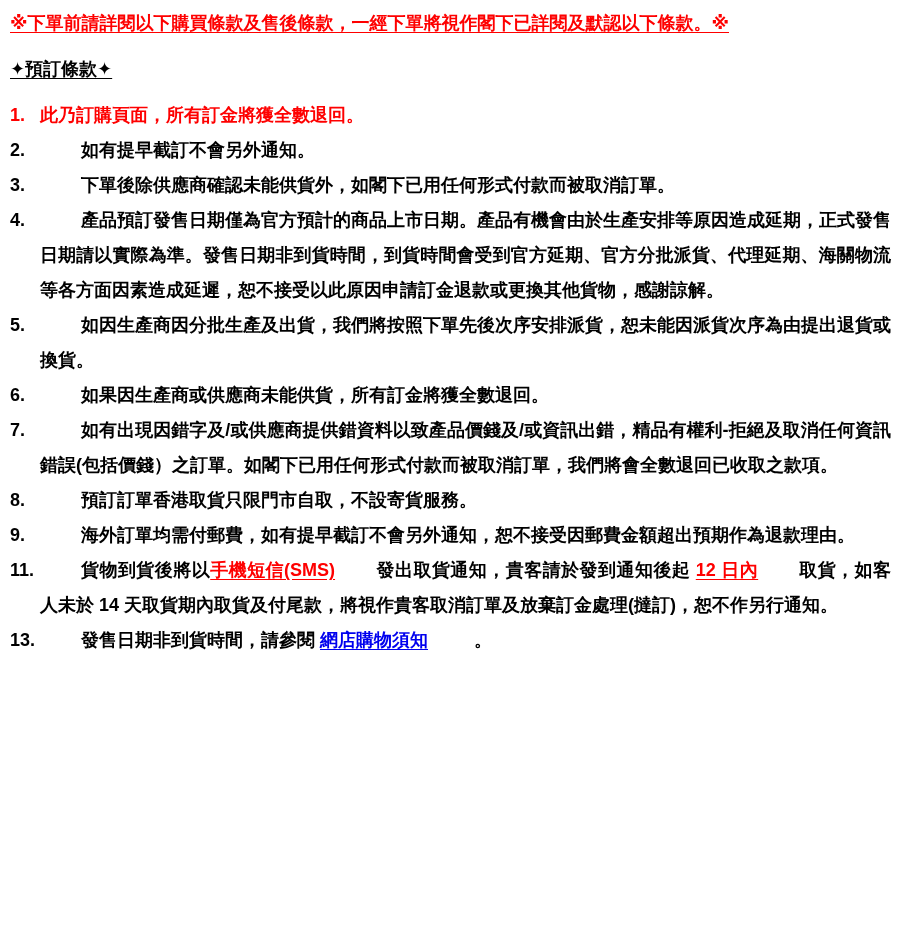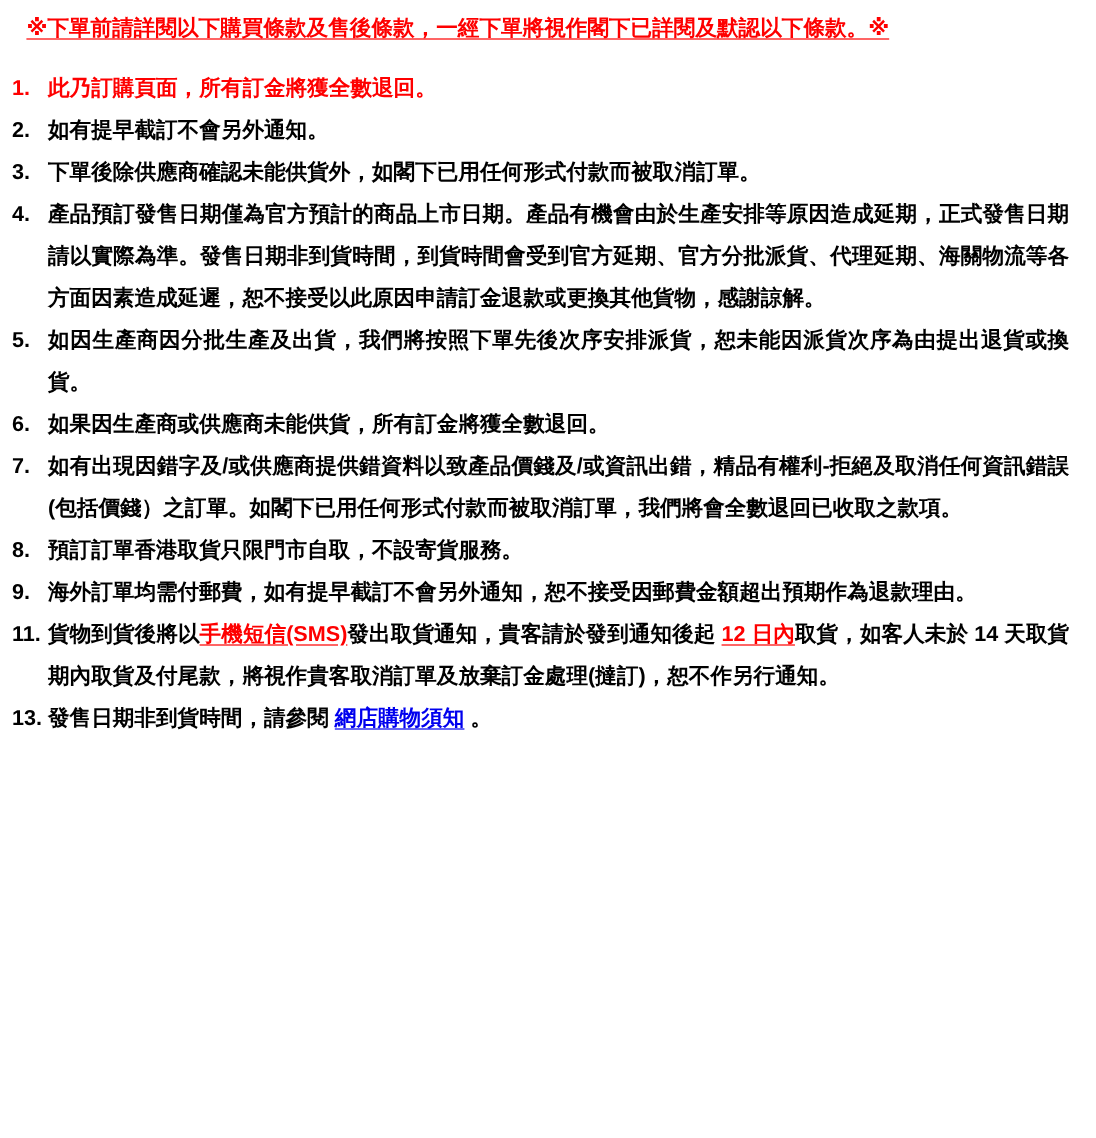--- a/index.html
+++ b/index.html
@@ -18,21 +18,21 @@
     box-sizing: border-box;
     width: 913px;
     padding: 10px 22px 10px 10px;
   }
   .notice {
     color: #fe0000;
     font-size: 18px;
     line-height: 26px;
     text-decoration: underline;
     text-underline-offset: 3px;
-    margin: 0 0 20px 12px;
+    margin: 0 0 20px 0;
   }
   .section-title {
     color: #000000;
     font-size: 18px;
     line-height: 26px;
     text-decoration: underline;
     text-underline-offset: 3px;
     margin: 0 0 16px 0;
   }
   .terms {
@@ -45,40 +45,41 @@
   }
   .term .num {
     flex: 0 0 30px;
     text-align: left;
   }
   .term .text {
     flex: 1;
     text-align: justify;
   }
   .term.red-item, .term.red-item .num { color: #fe0000; }
-  .plain { color: inherit; }
+  .plain { color: inherit; margin-left: 41px; }
   .red { color: #fe0000; }
   .red-underline {
     color: #fe0000;
     text-decoration: underline;
     text-underline-offset: 3px;
   }
   .link {
     color: #0000ee;
     text-decoration: underline;
     text-underline-offset: 3px;
     cursor: pointer;
   }
 </style>
 </head>
 <body>
 
 <div class="page">
   <div class="notice">※下單前請詳閱以下購買條款及售後條款，一經下單將視作閣下已詳閱及默認以下條款。※</div>
 
+  <div class="section-title">✦預訂條款✦</div>
 
   <div class="terms">
       <div class="term red-item">
         <span class="num">1.</span>
         <span class="text"><span class="red">此乃訂購頁面，所有訂金將獲全數退回。</span></span>
       </div>
       <div class="term">
         <span class="num">2.</span>
         <span class="text"><span class="plain">如有提早截訂不會另外通知。</span></span>
       </div>

